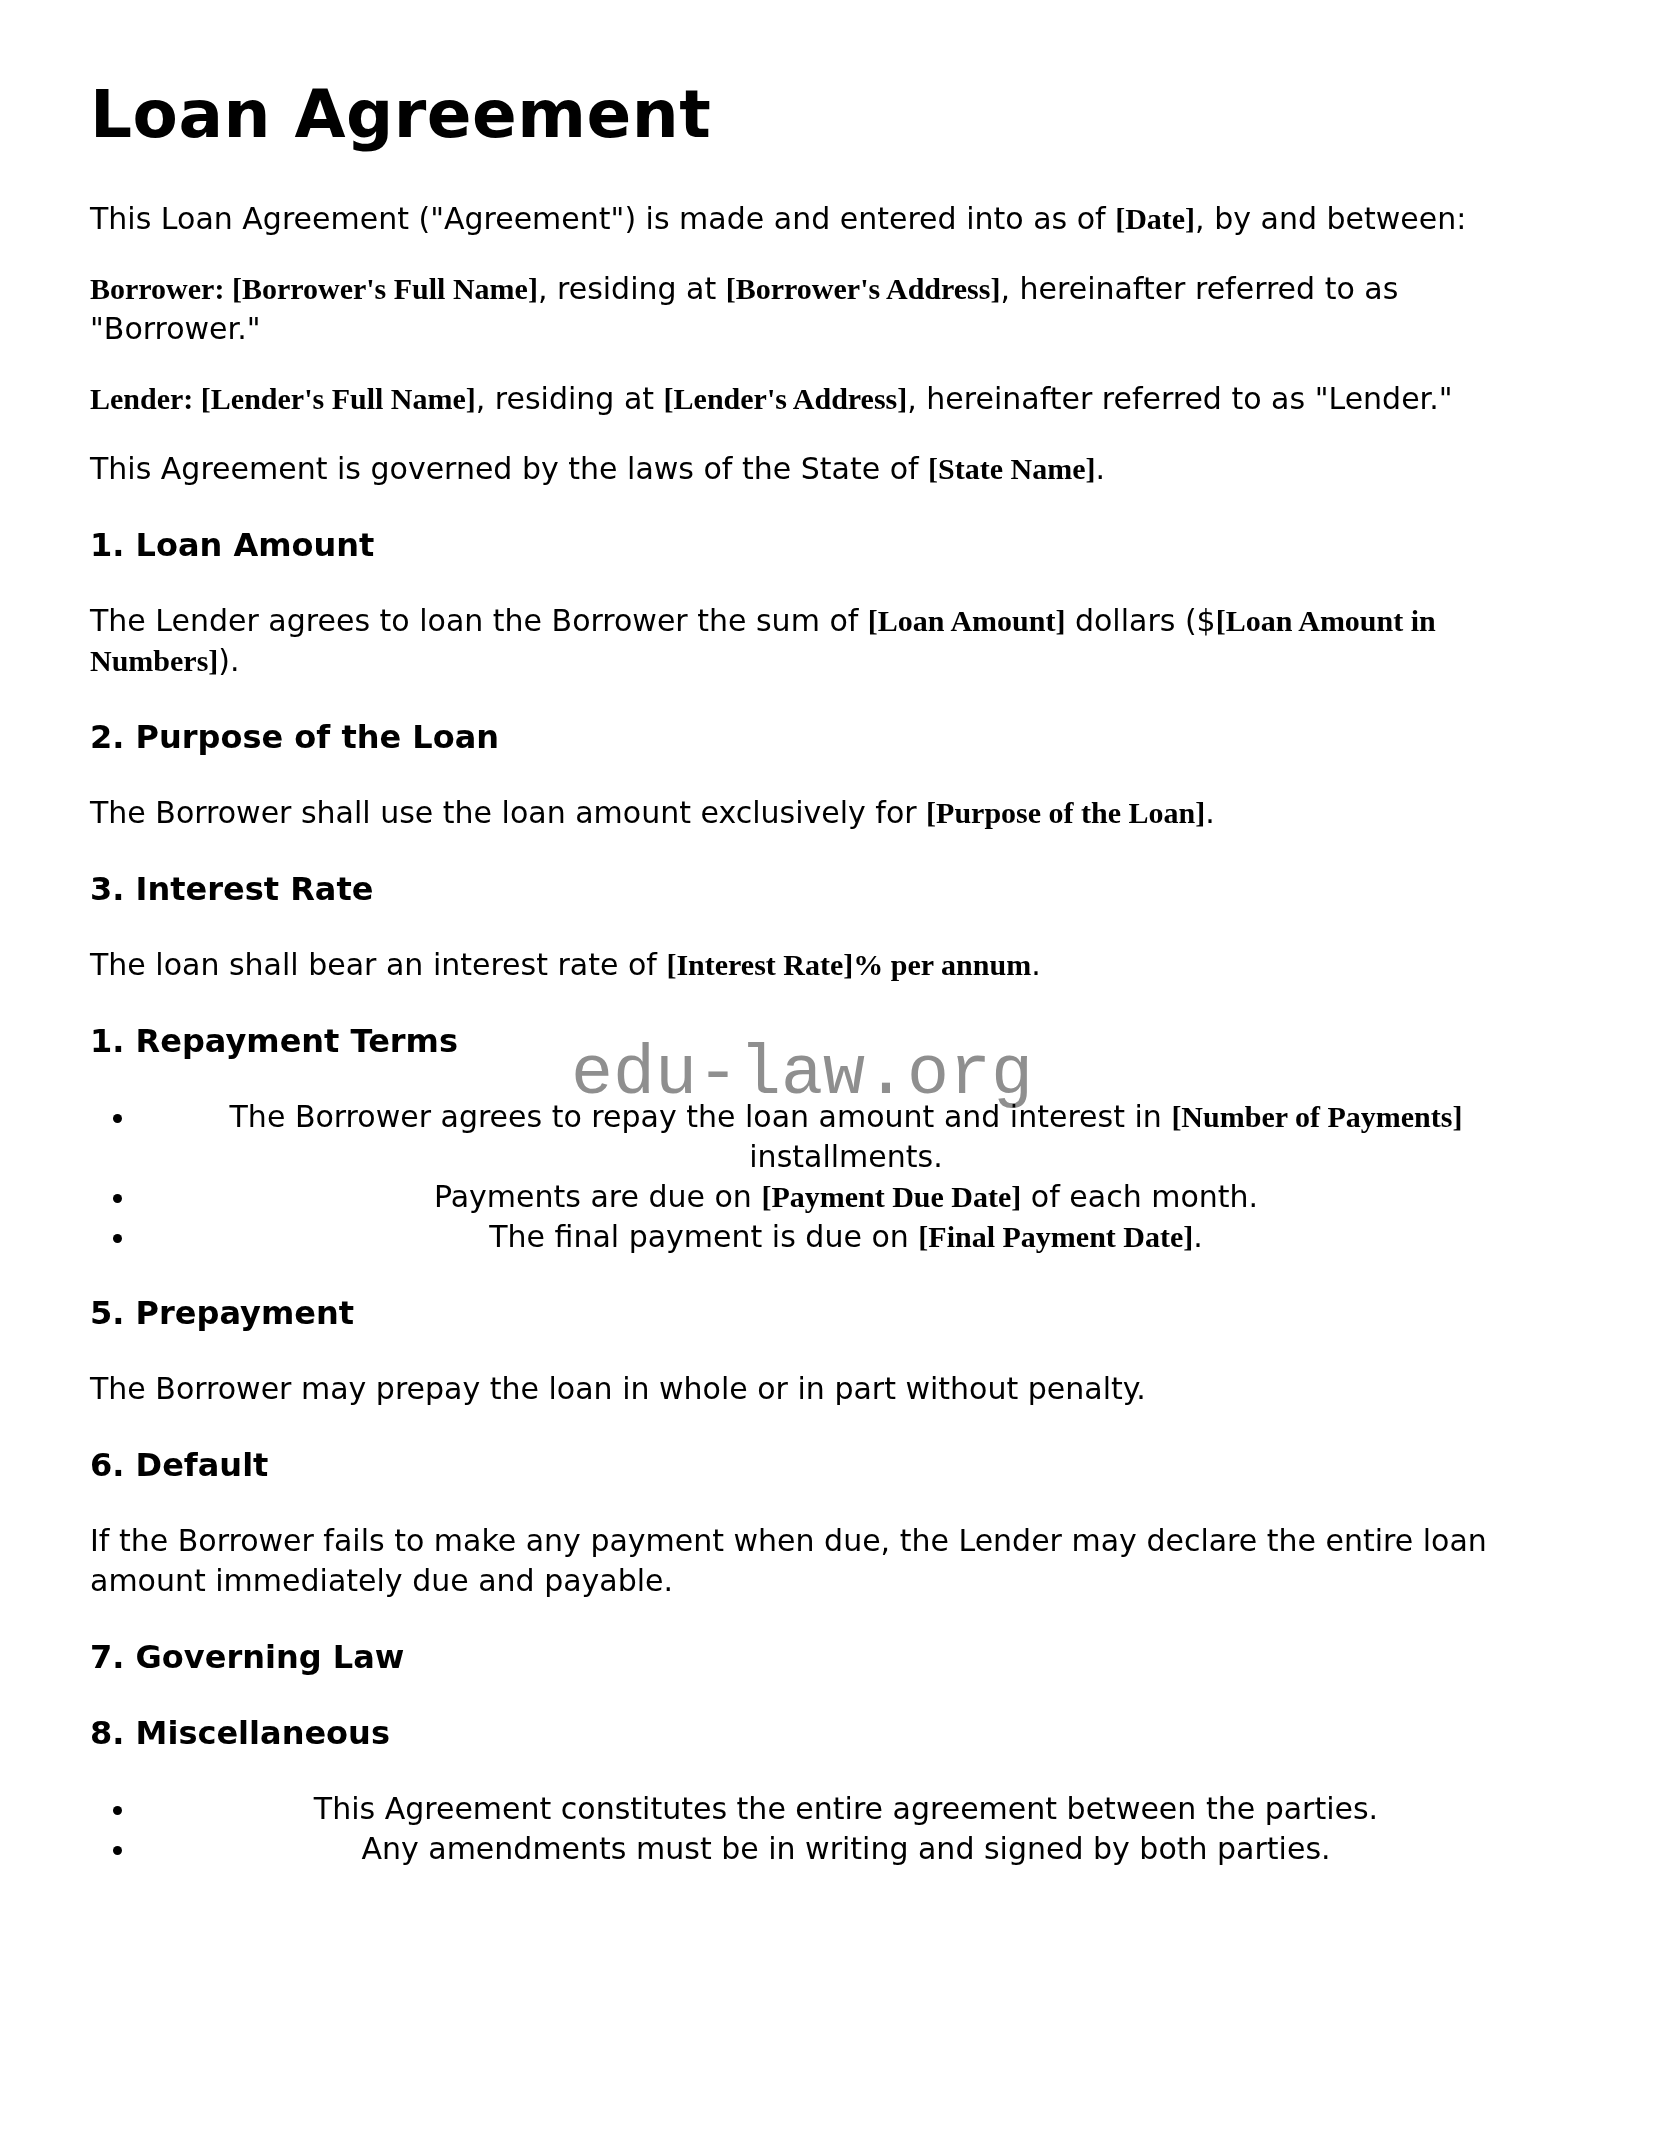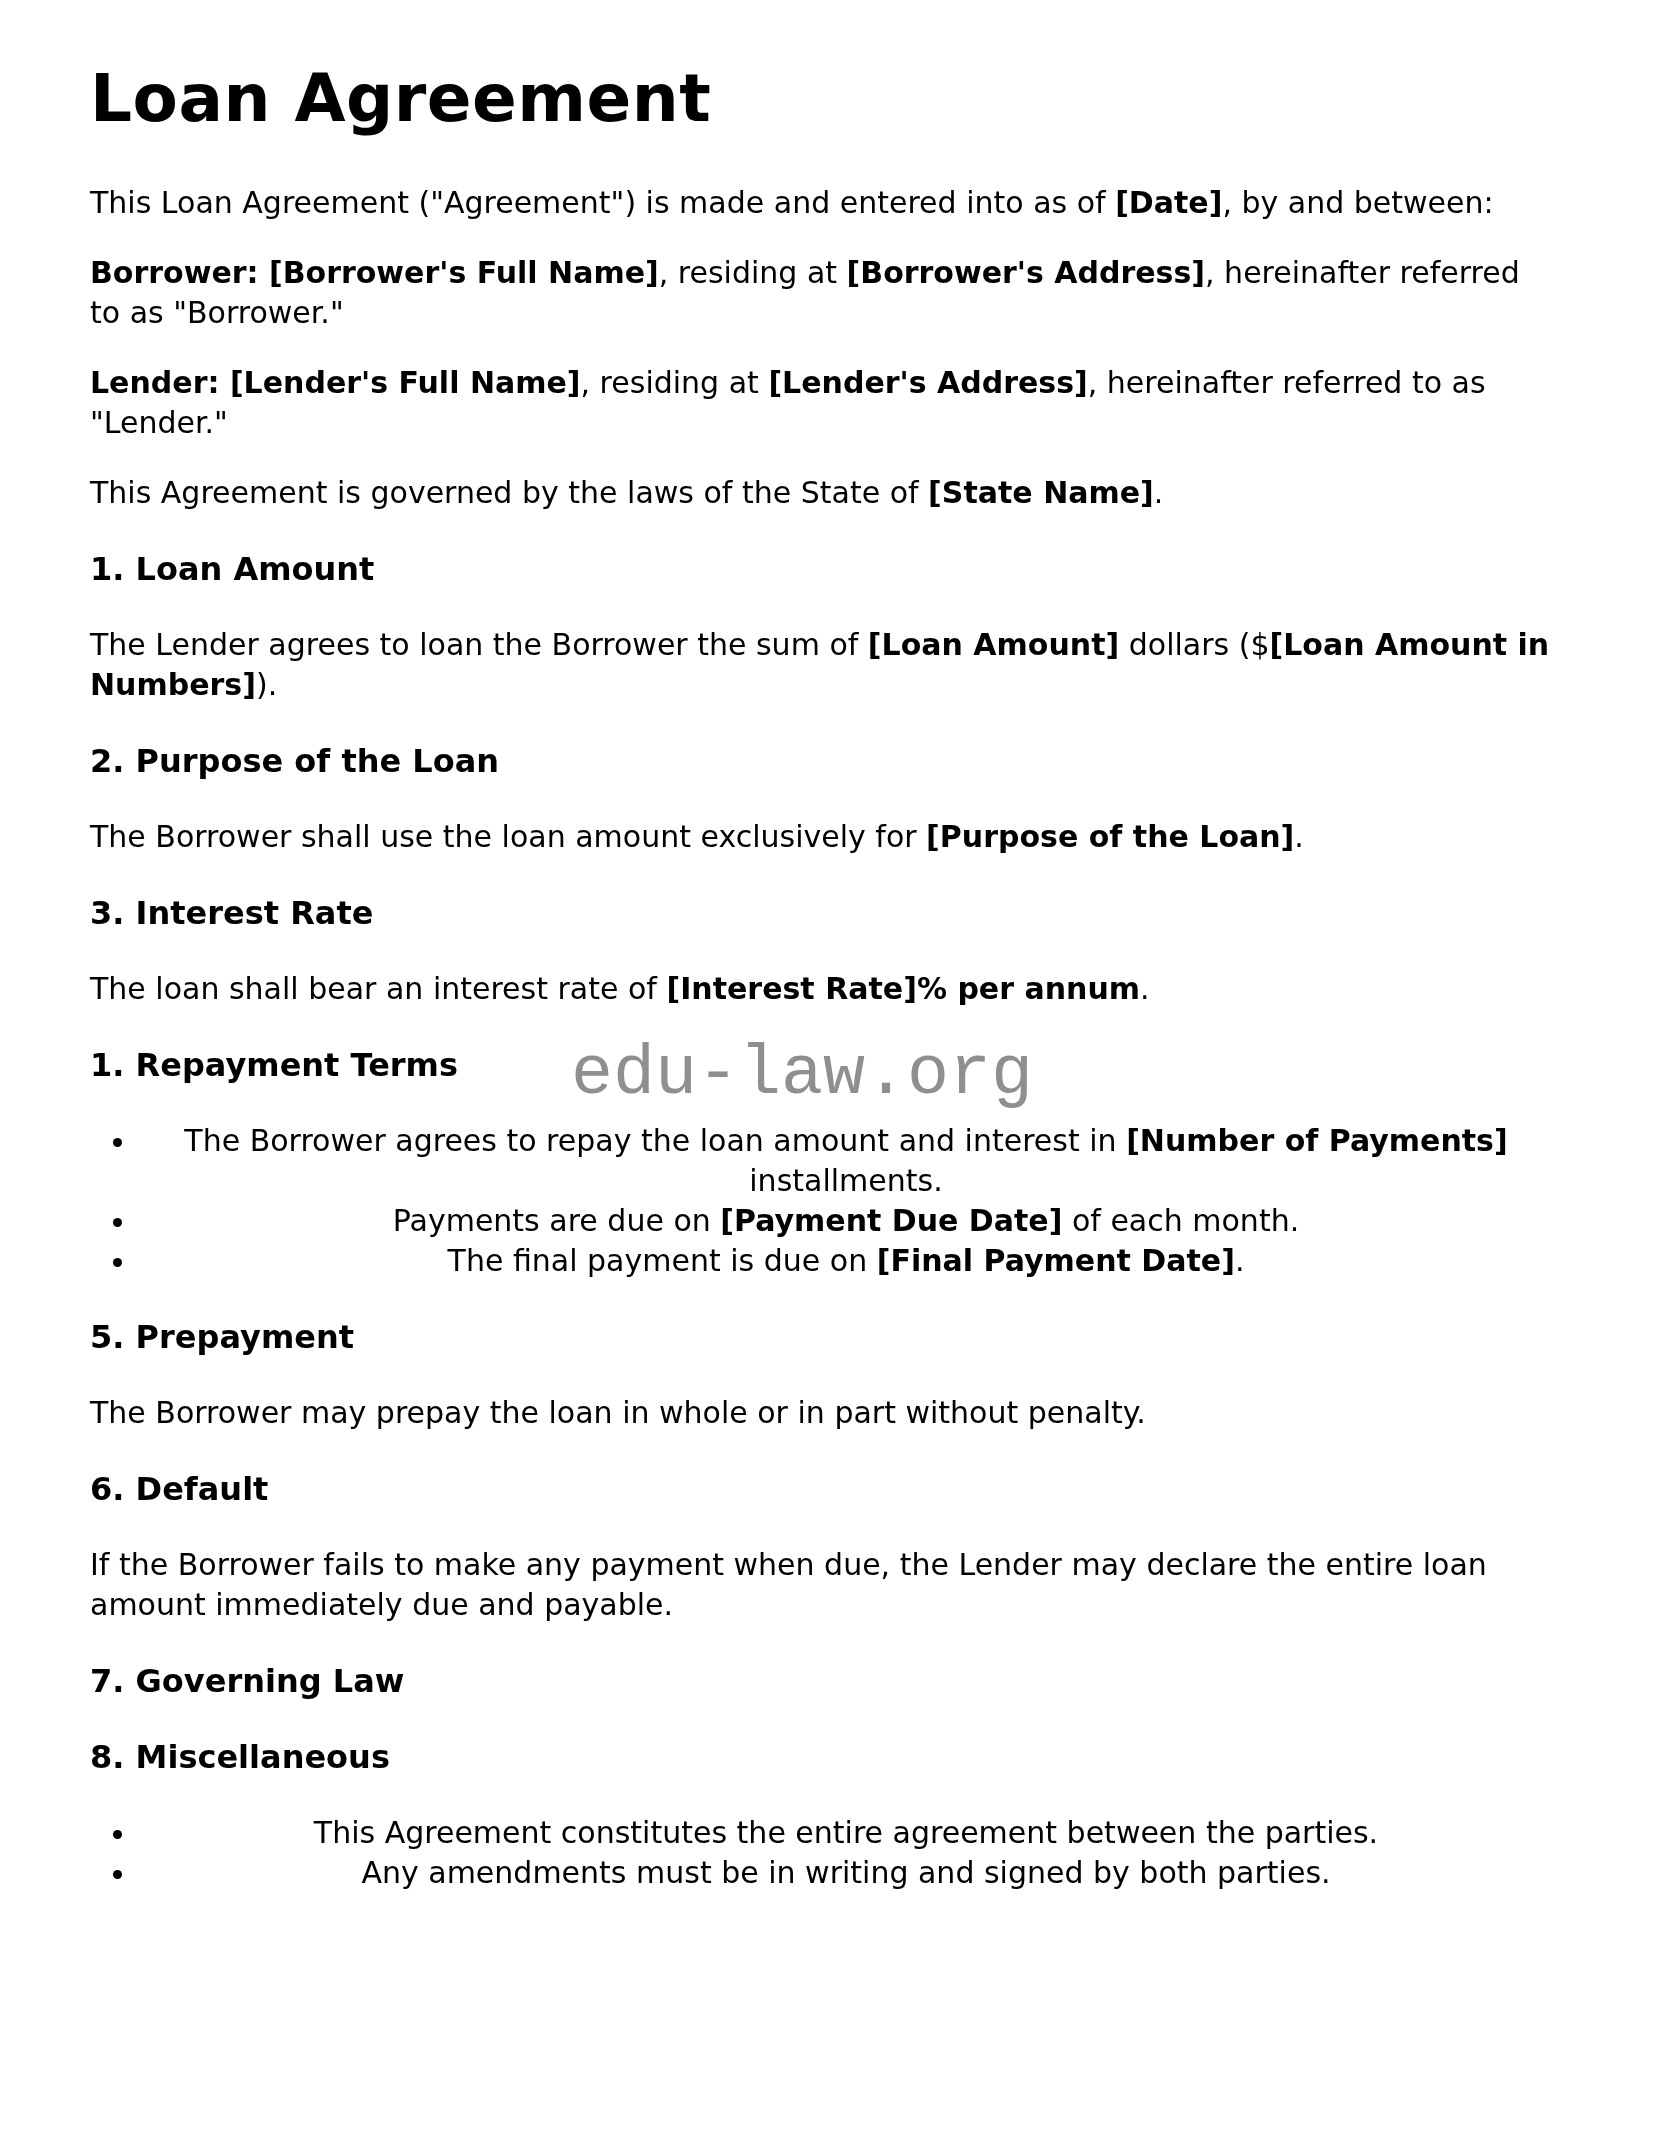--- a/index.html
+++ b/index.html
@@ -14,21 +14,21 @@
     box-sizing: border-box;
     background: #ffffff;
     overflow: hidden;
     font-family: "DejaVu Sans", "Liberation Sans", sans-serif;
     color: #000000;
   }
   .content {
     position: relative;
     z-index: 1;
     box-sizing: border-box;
-    padding: 60px 110px 0 90px;
+    padding: 76px 110px 0 90px;
   }
   h1.doc-title {
     font-size: 66px;
     line-height: 77px;
     font-weight: bold;
     margin: 0 0 46px 0;
     letter-spacing: 0.5px;
   }
   p.doc-para {
     font-size: 30px;
@@ -45,21 +45,21 @@
     margin: 30px 0;
     padding: 0 0 0 48px;
     list-style: disc;
   }
   ul.doc-list li {
     font-size: 30px;
     line-height: 40px;
     margin: 0;
     text-align: center;
   }
-  b { font-weight: bold; }
+  b { font-weight: bold; font-family: Liberation Serif, serif; }
   .watermark {
     position: absolute;
     z-index: 0;
     top: 1040px;
     left: 571px;
     font-family: "Liberation Mono", monospace;
     font-size: 70px;
     line-height: 70px;
     color: #8f8f8f;
     letter-spacing: 0;

